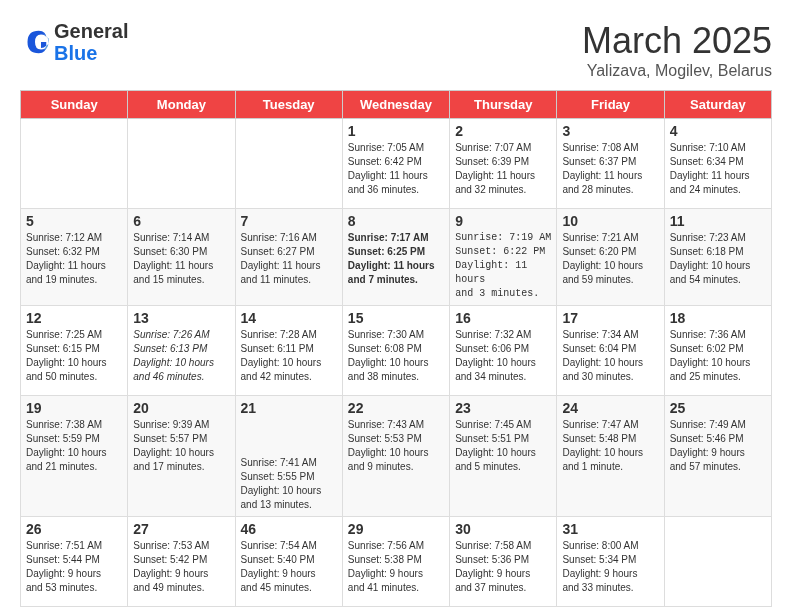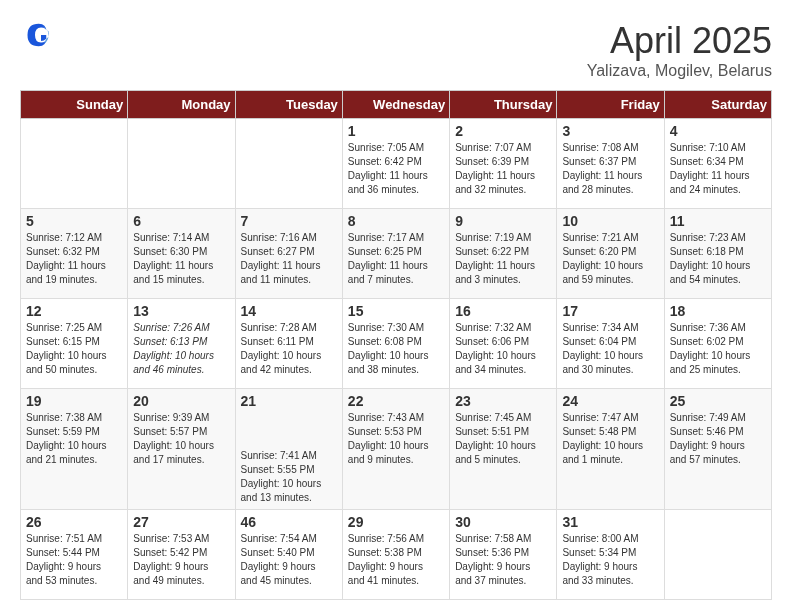--- a/index.html
+++ b/index.html
@@ -51,26 +51,26 @@
     .location {
       font-size: 16px;
       color: #555;
     }
     table {
       width: 100%;
       border-collapse: collapse;
       table-layout: fixed;
     }
     thead tr th {
-      background-color: #7f1d1d;
+      background-color: #ef4444;
       color: white;
       font-size: 13px;
       font-weight: bold;
       padding: 6px 4px;
-      text-align: right;
+      text-align: center;
       border: 1px solid #ccc;
     }
     tbody tr td {
       vertical-align: top;
       padding: 4px 5px;
       border: 1px solid #ddd;
       font-size: 11px;
       color: #333;
       min-height: 80px;
       height: 90px;
@@ -97,23 +97,27 @@
 </head>
 <body>
 
 <div class="header">
   <div class="logo">
     <svg class="logo-icon" viewBox="0 0 40 40" xmlns="http://www.w3.org/2000/svg">
       <path d="M10 20 Q10 5 25 5 Q35 5 35 15 Q35 10 28 10 Q20 10 20 20 Q20 30 28 30 Q35 30 35 25 Q35 35 25 35 Q10 35 10 20Z" fill="#1a56db"></path>
       <path d="M28 20 L35 20 L35 25 Q32 28 28 28Z" fill="#1a56db"></path>
       <path d="M30 8 Q38 12 38 20 Q38 28 32 32 L35 25 Q40 22 38 15Z" fill="#60a0e0"></path>
     </svg>
+    <div class="logo-text">
+      <span class="logo-general">General</span>
+      <span class="logo-blue">Blue</span>
+    </div>
   </div>
   <div class="title-block">
-    <div class="month-title">April 2025</div>
+    <div class="month-title">March 2025</div>
     <div class="location">Yalizava, Mogilev, Belarus</div>
   </div>
 </div>
 
 <table>
   <thead>
     <tr>
     <th>Sunday</th>
         <th>Monday</th>
         <th>Tuesday</th>
@@ -174,28 +178,28 @@
         </td>
         <td>
           <span class="day-number">7</span>
           <div class="day-info" style="white-space: pre-line;">Sunrise: 7:16 AM
 Sunset: 6:27 PM
 Daylight: 11 hours
 and 11 minutes.</div>
         </td>
         <td>
           <span class="day-number">8</span>
-          <div class="day-info" style="white-space: pre-line;">Sunrise: 7:17 AM
+          <div class="day-info" style="white-space: pre-line; font-weight: bold;">Sunrise: 7:17 AM
 Sunset: 6:25 PM
 Daylight: 11 hours
 and 7 minutes.</div>
         </td>
         <td>
           <span class="day-number">9</span>
-          <div class="day-info" style="white-space: pre-line;">Sunrise: 7:19 AM
+          <div class="day-info" style="white-space: pre-line; font-family: Liberation Mono, monospace;">Sunrise: 7:19 AM
 Sunset: 6:22 PM
 Daylight: 11 hours
 and 3 minutes.</div>
         </td>
         <td>
           <span class="day-number">10</span>
           <div class="day-info" style="white-space: pre-line;">Sunrise: 7:21 AM
 Sunset: 6:20 PM
 Daylight: 10 hours
 and 59 minutes.</div>

